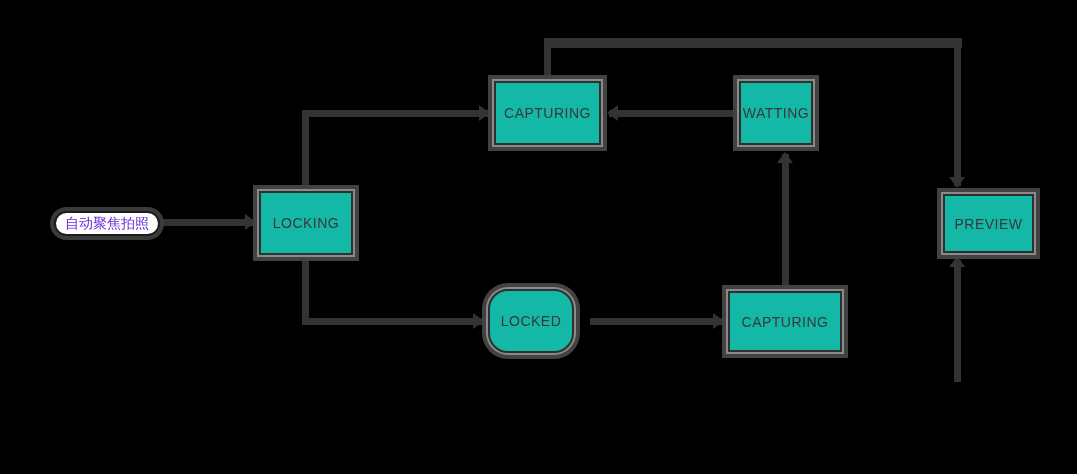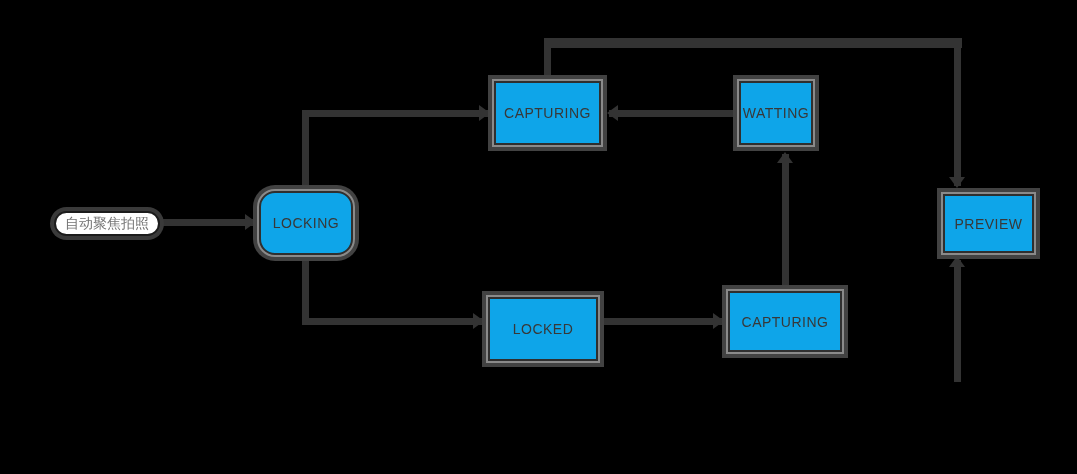--- a/index.html
+++ b/index.html
@@ -7,39 +7,39 @@
     position:relative;
     width:1077px;height:474px;
     background:#000000;
     font-family:"Liberation Sans","DejaVu Sans",sans-serif;
     overflow:hidden;
   }
   
   .node{
     position:absolute;
     box-sizing:border-box;
-    background:#0ea5e9;
+    background:#14b8a6;
     border:2px solid #2f2f2f;
     box-shadow:0 0 0 2px #8a8a8a,0 0 0 6px #424242;
     display:flex;align-items:center;justify-content:center;
     color:#383838;
     font-size:14px;
     letter-spacing:0.5px;
     z-index:3;
   }
   
   .pill{
     position:absolute;
     box-sizing:border-box;
     background:#ffffff;
     border:2px solid #1c1c1c;
     border-radius:14px;
     box-shadow:0 0 0 4px #3a3a3a;
     display:flex;align-items:center;justify-content:center;
-    color:#737373;
+    color:#6d28d9;
     font-size:14px;
     z-index:3;
   }
   
   .seg{position:absolute;background:#333333;z-index:1;}
   
   .arr{position:absolute;width:0;height:0;z-index:2;}
   .arr.right{border-top:8px solid transparent;border-bottom:8px solid transparent;border-left:11px solid #333333;}
   .arr.left {border-top:8px solid transparent;border-bottom:8px solid transparent;border-right:11px solid #333333;}
   .arr.up   {border-left:8px solid transparent;border-right:8px solid transparent;border-bottom:11px solid #333333;}
@@ -71,33 +71,33 @@
   <div class="arr up" style="left:777px;top:152px;"></div>
 
   <div class="seg" style="left:544px;top:40px;width:7px;height:38px;"></div>
   <div class="seg" style="left:544px;top:38px;width:418px;height:10px;"></div>
   <div class="seg" style="left:954px;top:38px;width:7px;height:148px;"></div>
   <div class="arr down" style="left:949px;top:177px;"></div>
 
   <div class="seg" style="left:954px;top:260px;width:7px;height:122px;"></div>
   <div class="arr up" style="left:949px;top:256px;"></div>
 
-  <div class="node" style="left:259px;top:191px;width:94px;height:64px;border-radius:16px;">
+  <div class="node" style="left:259px;top:191px;width:94px;height:64px;">
     <span>LOCKING</span>
   </div>
 
   <div class="node" style="left:494px;top:81px;width:107px;height:64px;">
     <span>CAPTURING</span>
   </div>
 
   <div class="node" style="left:739px;top:81px;width:74px;height:64px;">
     <span>WATTING</span>
   </div>
 
-  <div class="node" style="left:488px;top:297px;width:110px;height:64px;">
+  <div class="node" style="left:488px;top:289px;width:86px;height:64px;border-radius:20px;">
     <span>LOCKED</span>
   </div>
 
   <div class="node" style="left:728px;top:291px;width:114px;height:61px;">
     <span>CAPTURING</span>
   </div>
 
   <div class="node" style="left:911px;top:194px;width:91px;height:59px;margin-left:32px;">
     <span>PREVIEW</span>
   </div>

